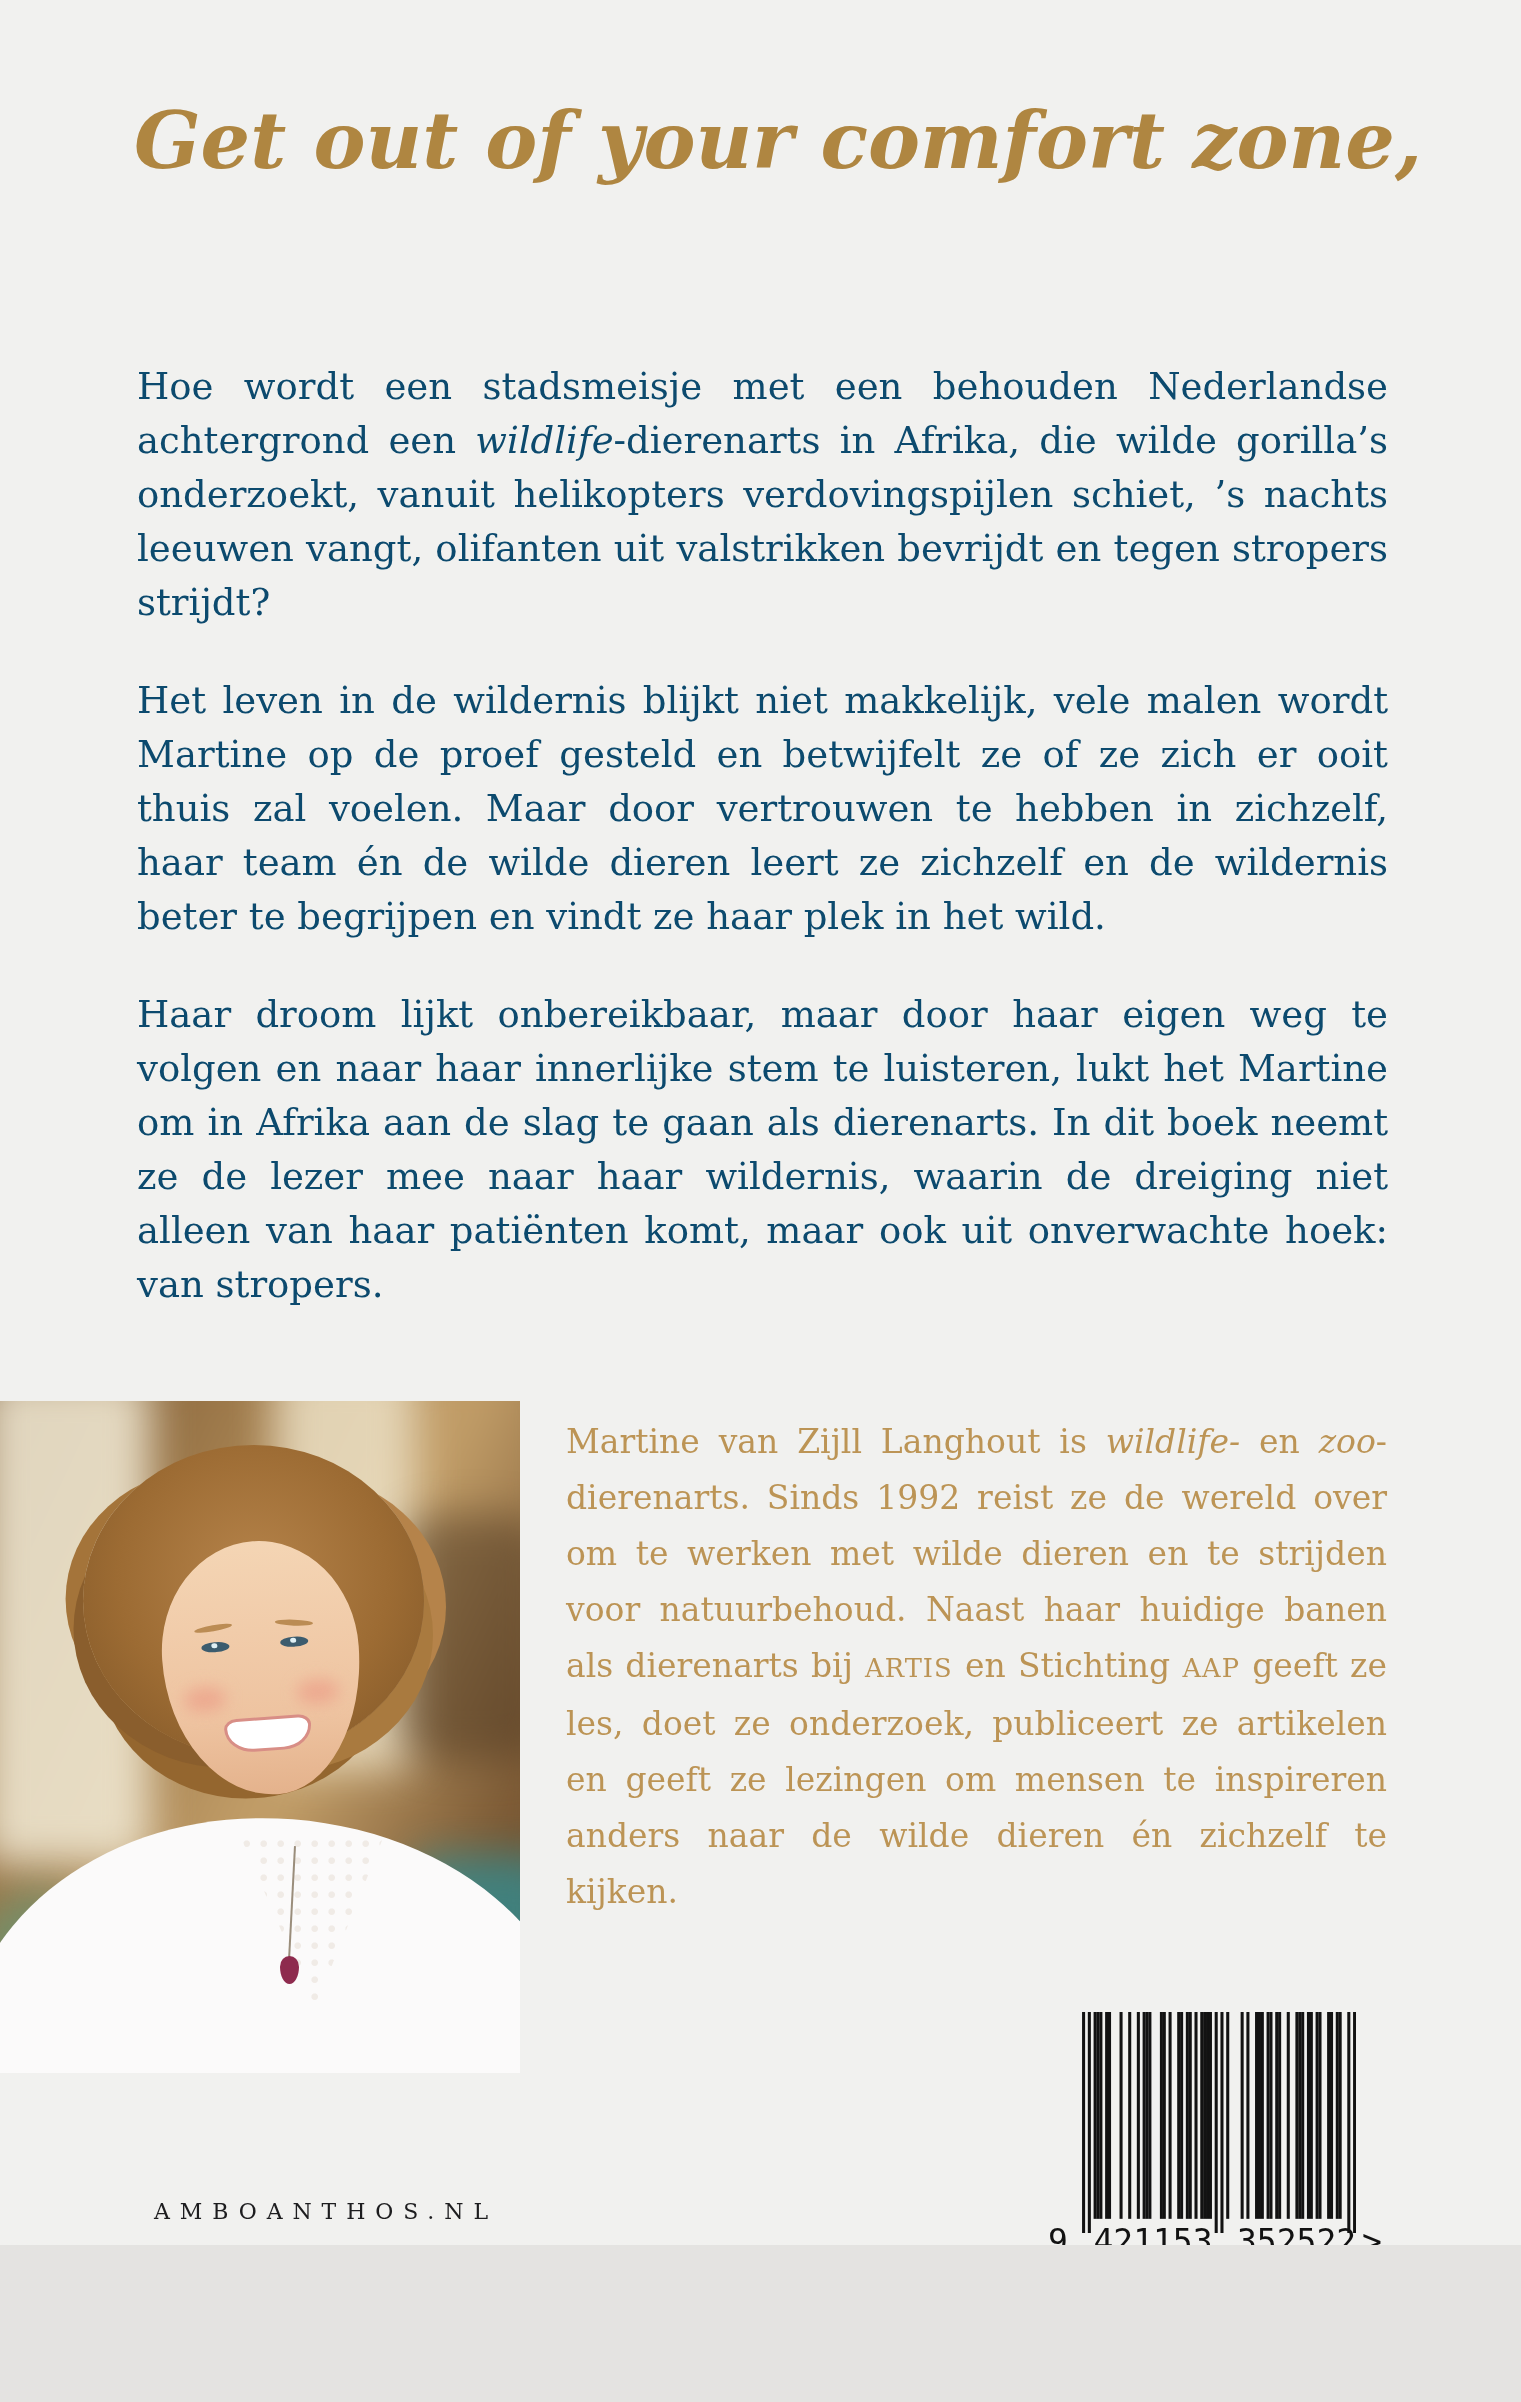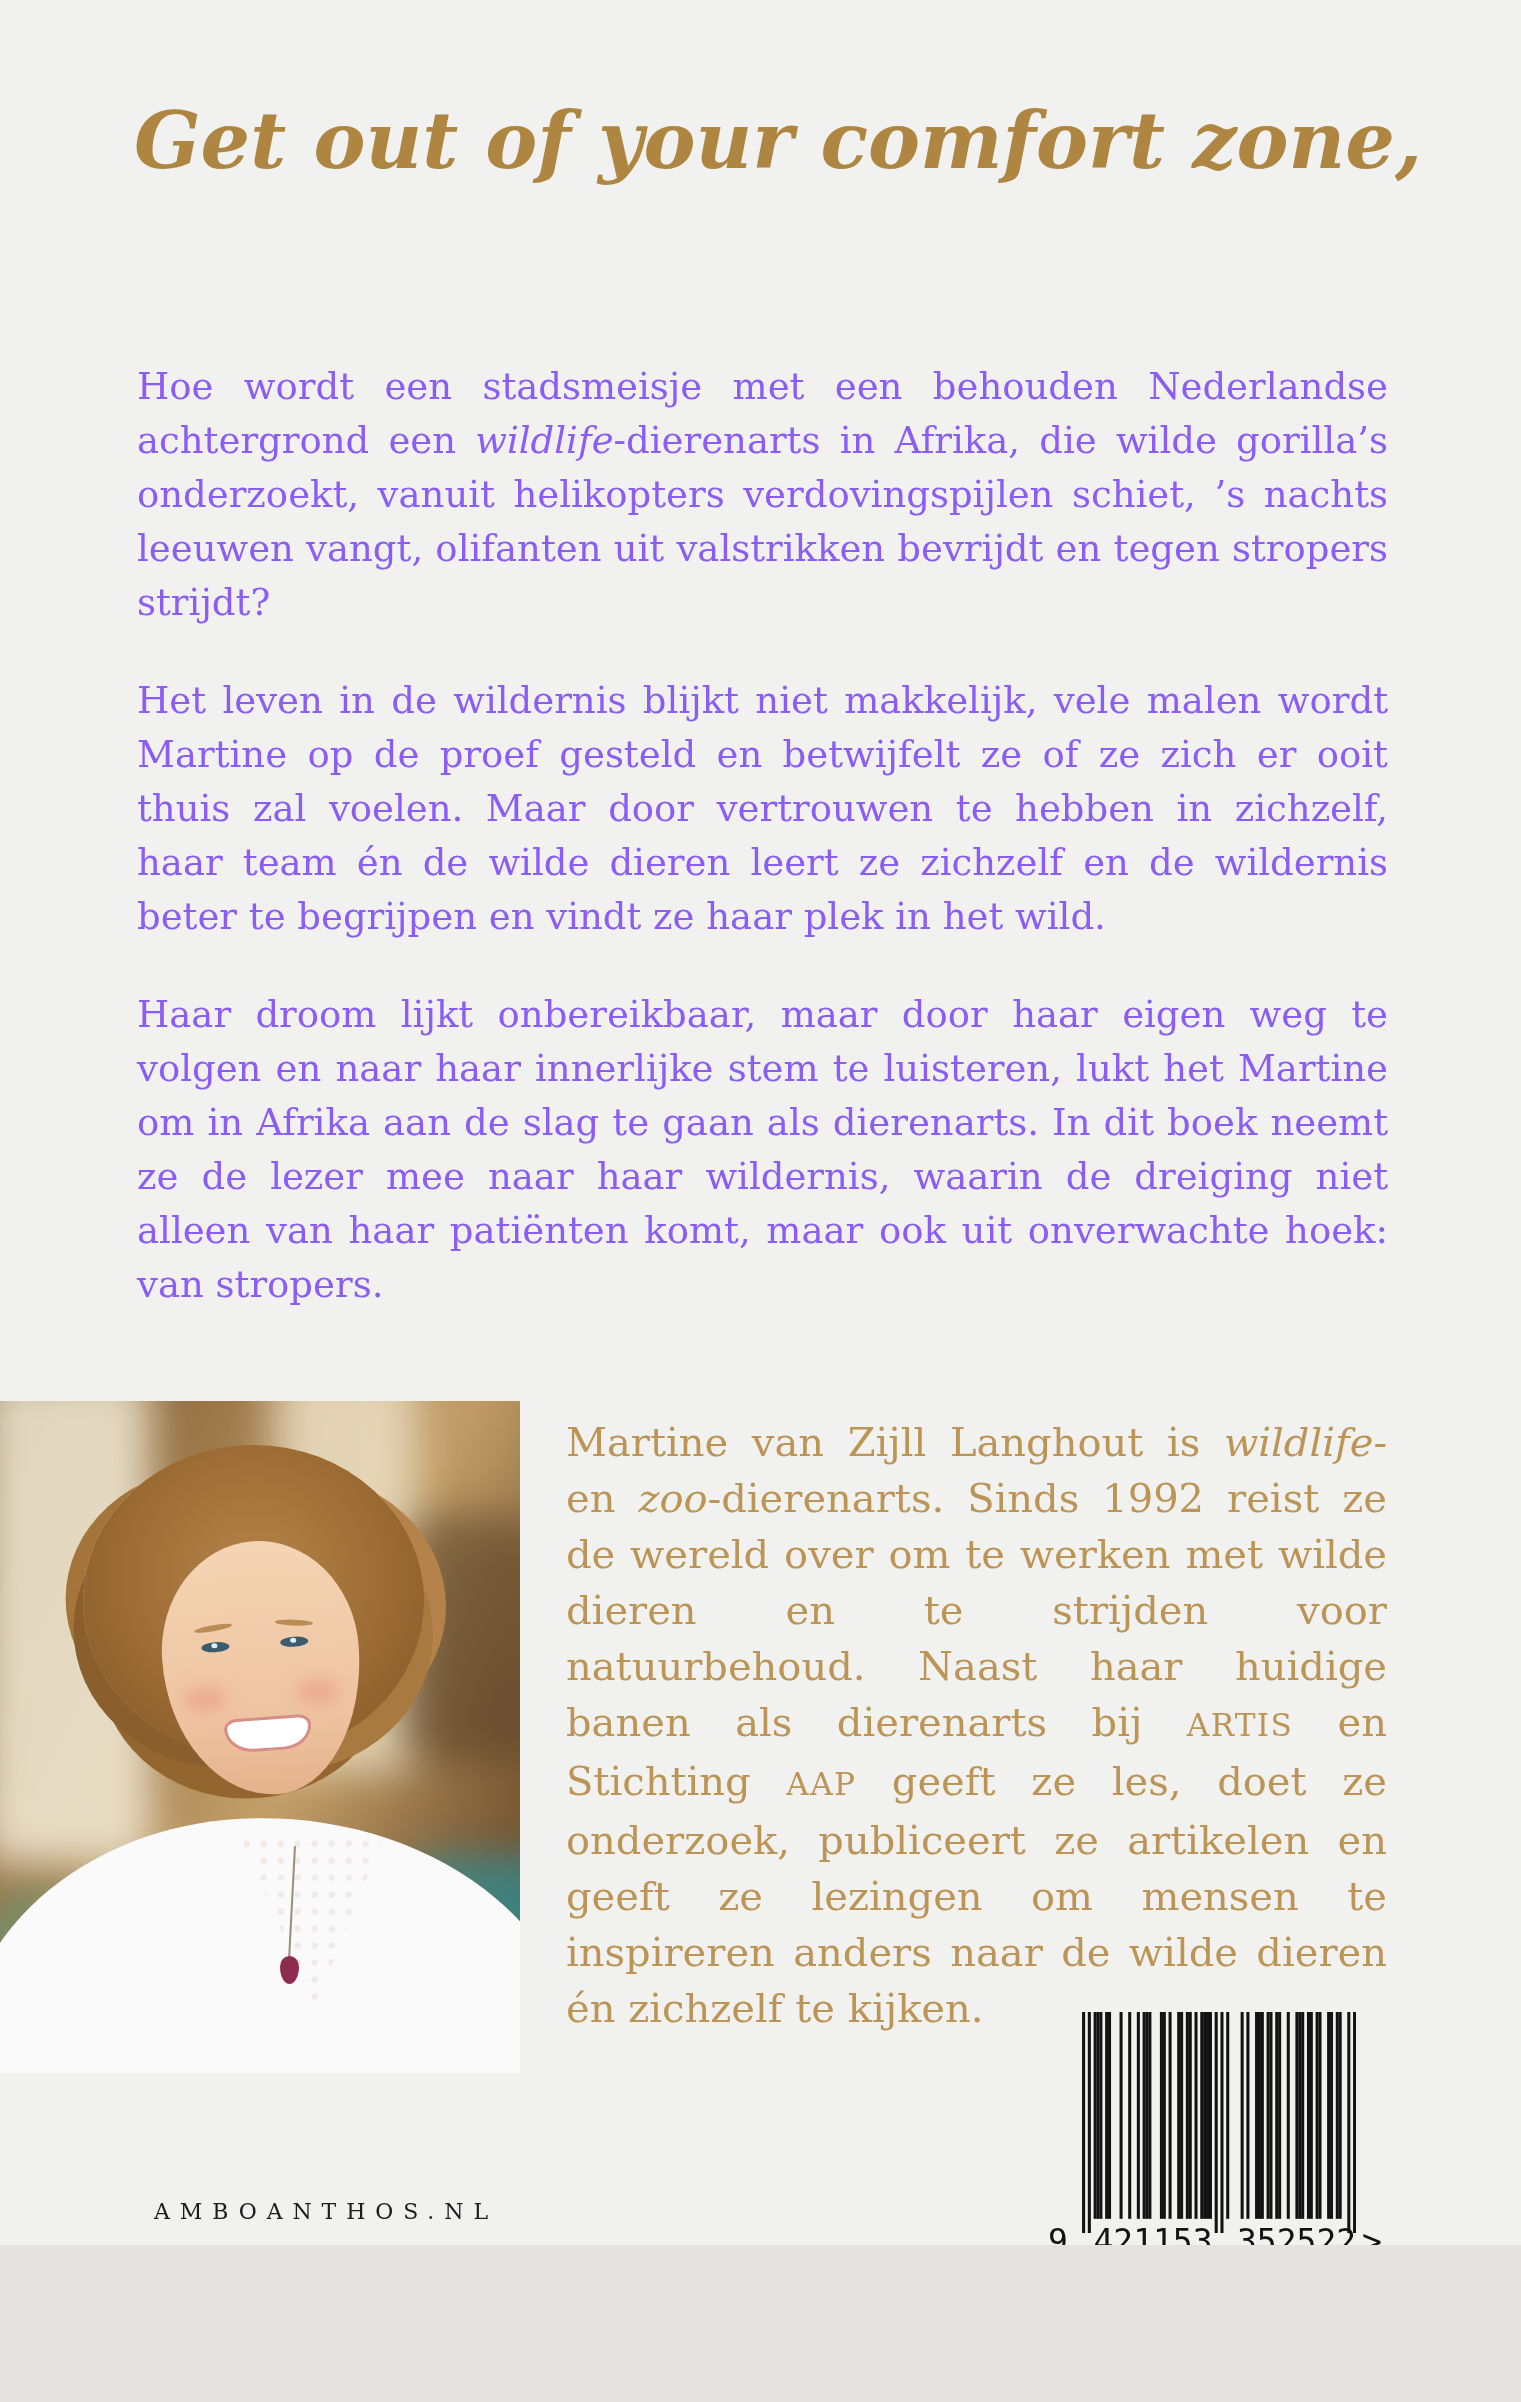--- a/index.html
+++ b/index.html
@@ -14,21 +14,21 @@
   .title{
     position:absolute;left:134px;top:87px;width:1273px;
     font-style:italic;font-weight:700;
     font-size:78px;line-height:108px;
     color:#af8641;letter-spacing:0px;
   }
   .title div{white-space:nowrap;}
   
   .body-text{
     position:absolute;left:137px;top:360px;width:1251px;
-    font-size:37px;line-height:54px;color:#8b5cf6;
+    font-size:37px;line-height:54px;color:#0c4a6e;
     text-align:justify;
   }
   .body-text p{margin:0 0 44px 0;}
   .it{font-style:italic;}
   
   .photo{
     position:absolute;left:0;top:1401px;width:520px;height:672px;
     overflow:hidden;background:#8a6a45;
   }
   .photo .blur{position:absolute;filter:blur(21px);}
@@ -74,21 +74,21 @@
     clip-path:polygon(0 0,100% 0,52% 100%);
   }
   .chain{position:absolute;left:291px;top:445px;width:1.9px;height:114px;background:#9a8d7b;transform:rotate(3deg);}
   .pendant{
     position:absolute;left:280px;top:555px;width:19px;height:28px;background:#8e2b4e;
     border-radius:50% 50% 50% 50% / 38% 38% 62% 62%;
   }
   
   .bio{
     position:absolute;left:566px;top:1414px;width:821px;
-    font-size:40px;line-height:56px;color:#bc9455;
+    font-size:33px;line-height:56px;color:#bc9455;
     text-align:justify;
   }
   .caps{font-size:0.78em;letter-spacing:0.04em;}
   
   .publisher{
     position:absolute;left:154px;top:2199px;
     font-size:22px;letter-spacing:0.45em;color:#1d1d1f;white-space:nowrap;
   }
   .barcode{position:absolute;left:1082px;top:2012px;width:274px;height:246px;}
   .bc-digits{

